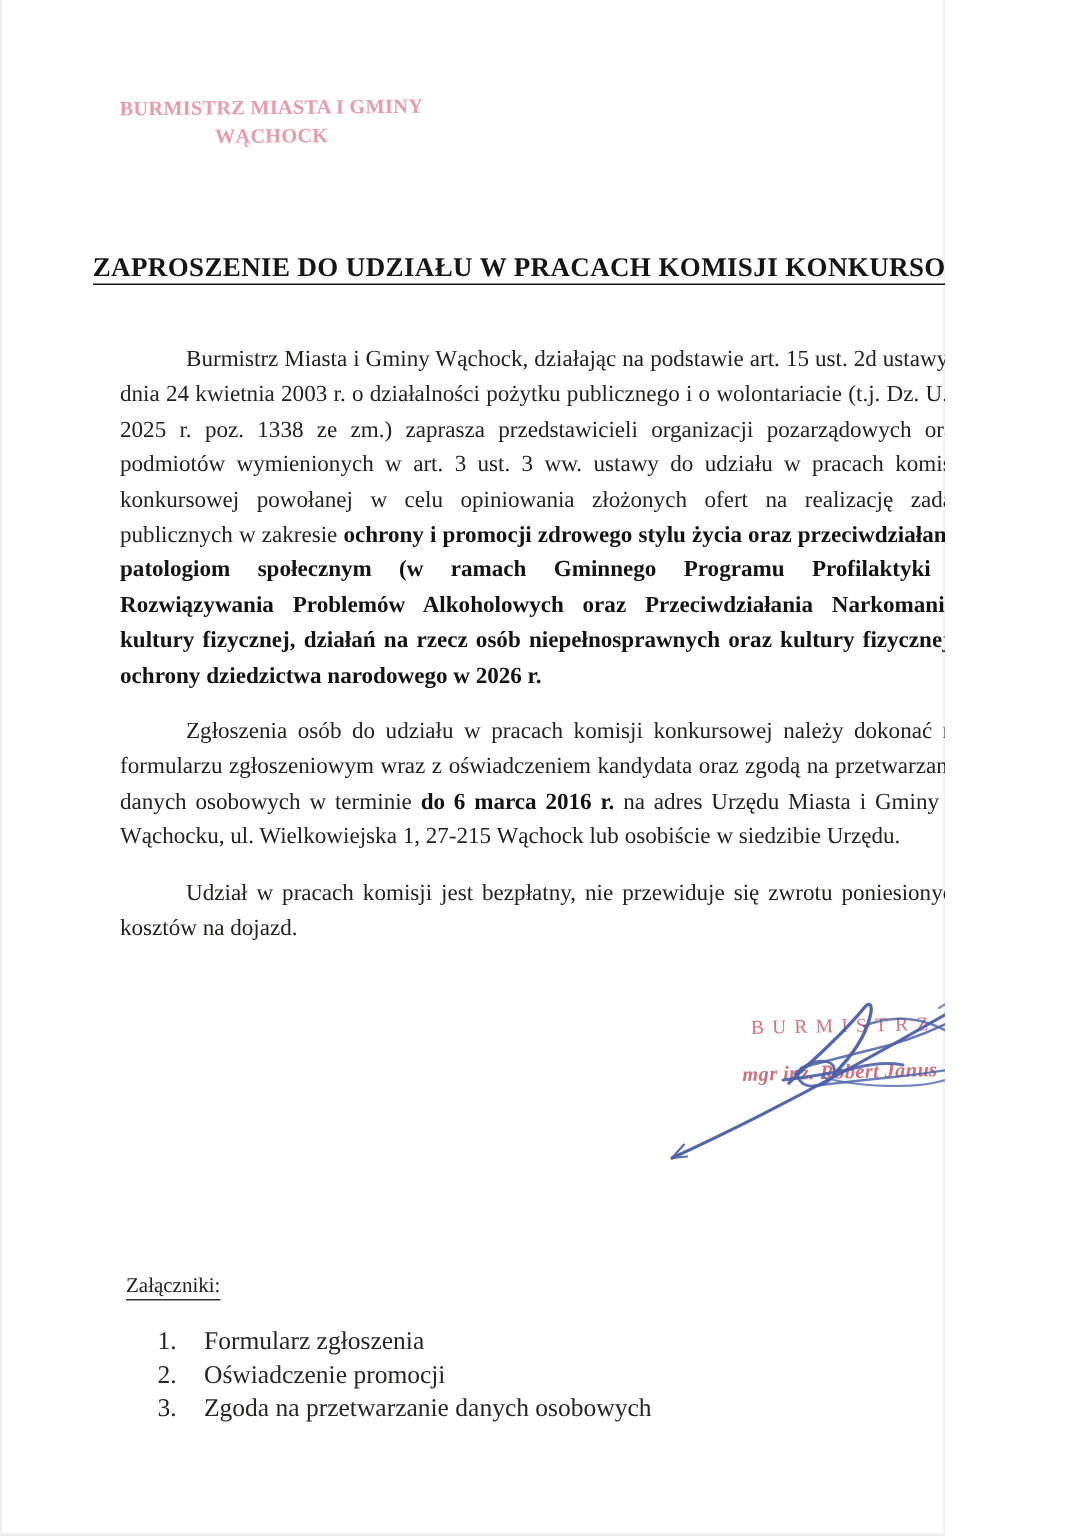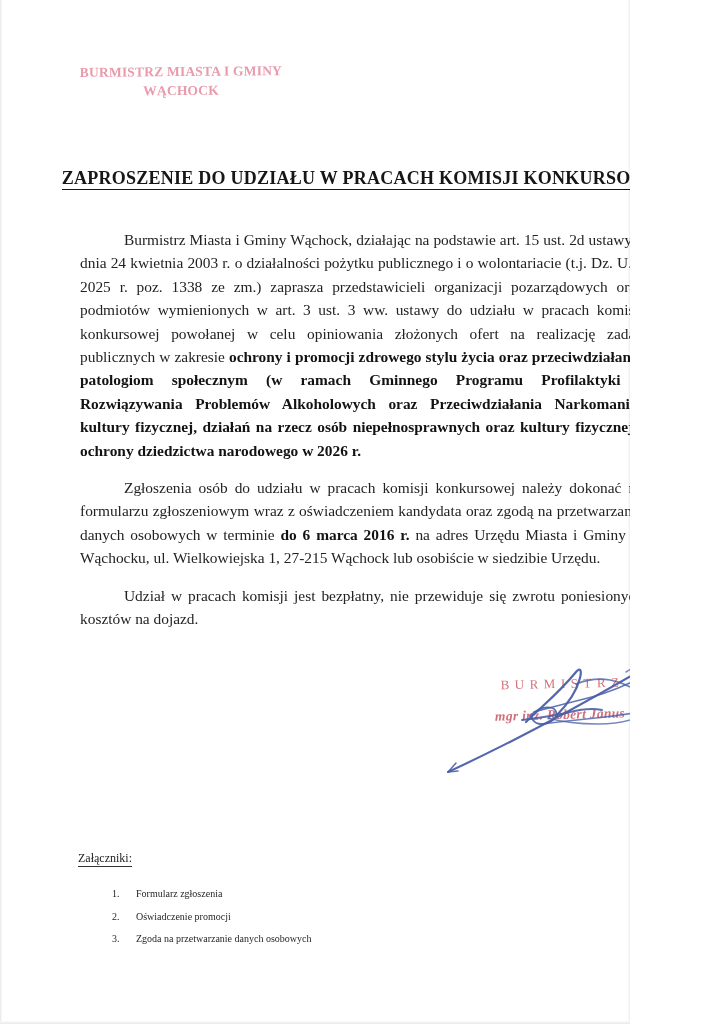--- a/index.html
+++ b/index.html
@@ -144,31 +144,32 @@
   }
 
   
   .attachments {
     position: absolute;
     left: 78px;
     top: 848px;
     width: 420px;
   }
   .att-heading {
-    font-size: 12px;
+    font-size: 14px;
     color: #222;
     display: inline-block;
     border-bottom: 1.2px solid #333;
     padding-bottom: 0px;
     margin-bottom: 16px;
+    margin-left: 6px;
   }
   ol.att-list {
     margin: 0;
     padding-left: 44px;
-    font-size: 10px;
+    font-size: 17px;
     line-height: 22.5px;
     color: #262625;
   }
   ol.att-list li { padding-left: 14px; }
 </style>
 </head>
 <body>
 
 <div class="page">
 

